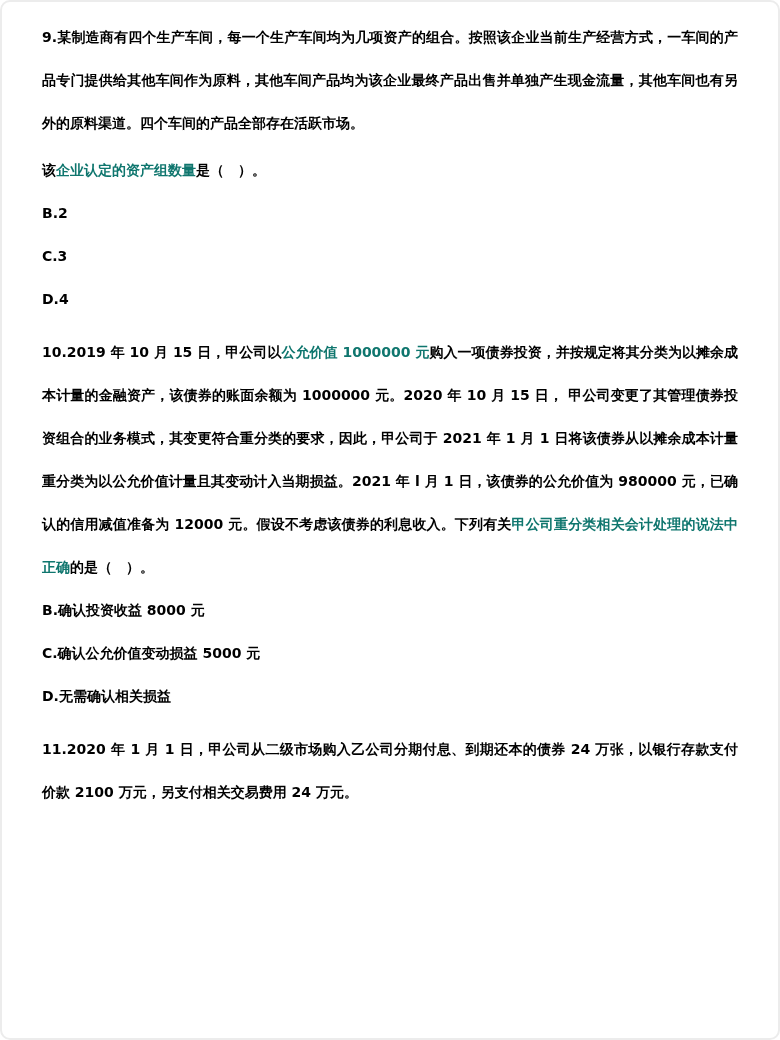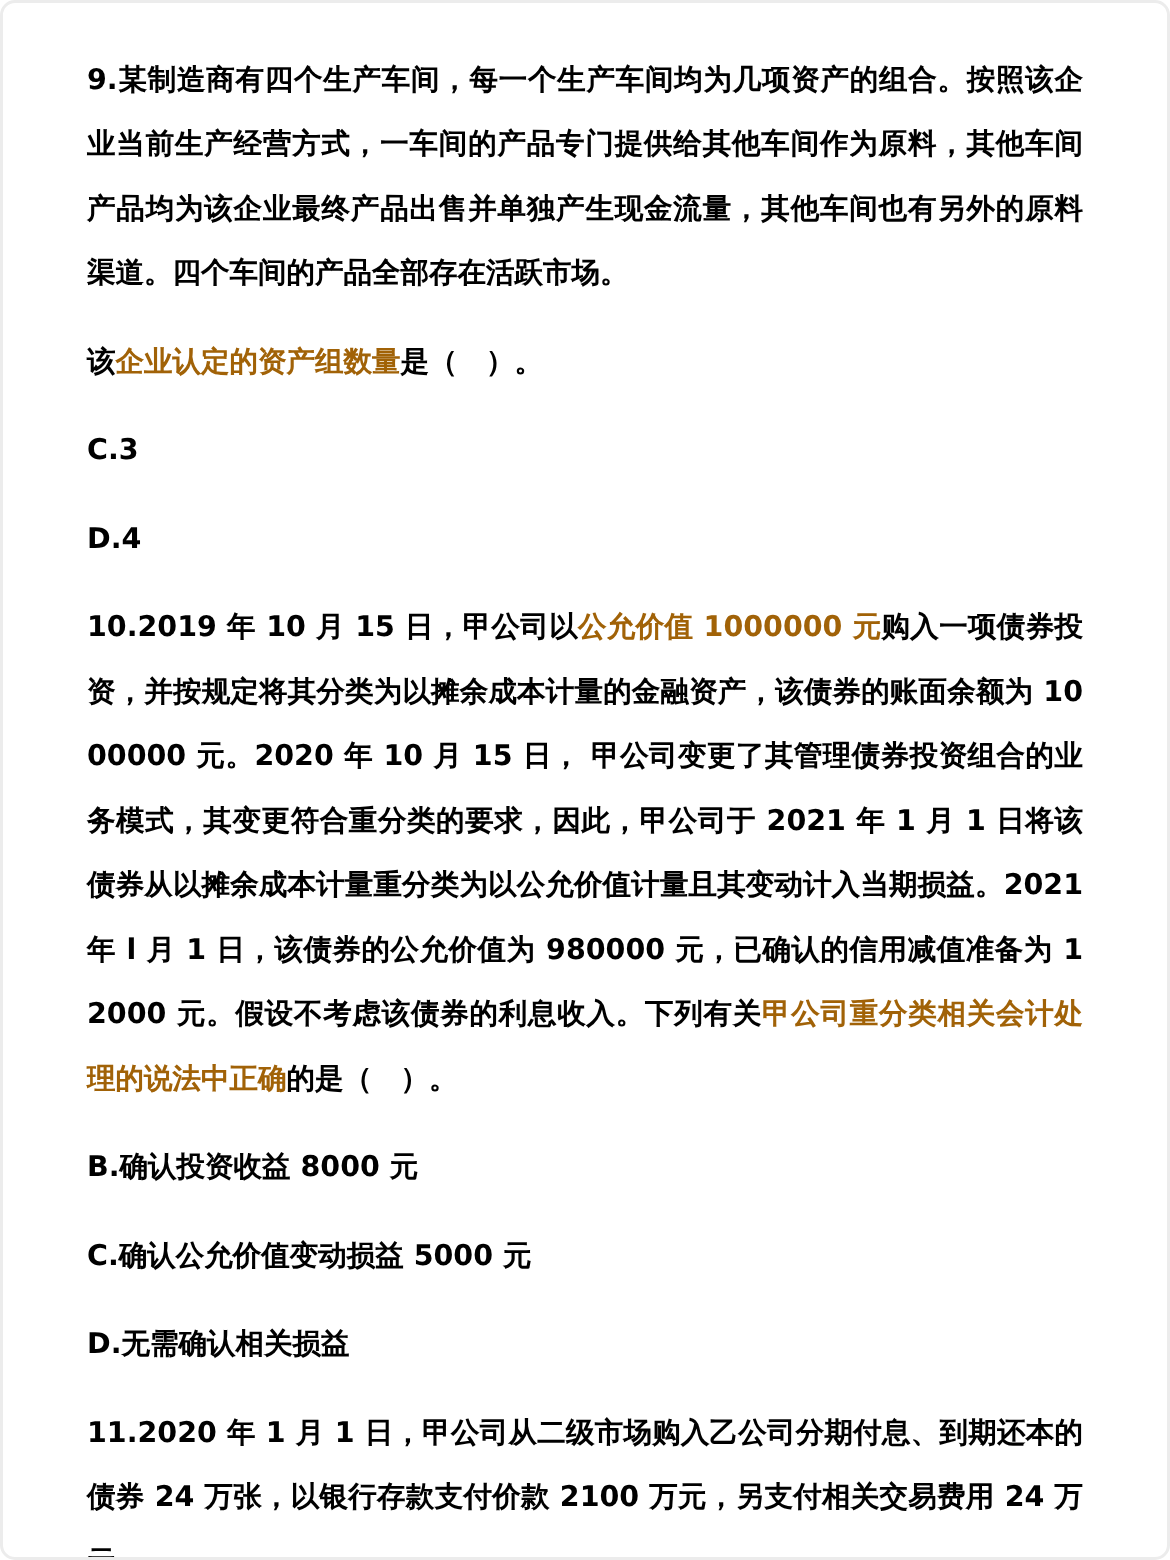--- a/index.html
+++ b/index.html
@@ -21,40 +21,41 @@
   .doc {
     box-sizing: border-box;
     width: 100%;
     height: 100%;
     padding: 14px 40px 16px 40px;
     color: #000000;
   }
   .question-block { margin: 0; }
   .question-block + .question-block { margin-top: 10px; }
   p.stem, p.option {
-    margin: 16px;
-    font-size: 19px;
+    margin: 0;
+    font-size: 14px;
     line-height: 43px;
     font-weight: 700;
     text-align: justify;
     word-break: break-all;
     color: #000000;
   }
   p.stem + p.stem { margin-top: 4px; }
   span.run { color: #000000; }
-  span.red { color: #a16207; }
+  span.red { color: #0f766e; }
 </style>
 </head>
 <body>
 
 <div class="page">
   <div class="doc">
       <div class="question-block">
         <p class="stem"><span class="run">9.某制造商有四个生产车间，每一个生产车间均为几项资产的组合。按照该企业当前生产经营方式，一车间的产品专门提供给其他车间作为原料，其他车间产品均为该企业最终产品出售并单独产生现金流量，其他车间也有另外的原料渠道。四个车间的产品全部存在活跃市场。</span></p>
         <p class="stem"><span class="run">该</span><span class="run red">企业认定的资产组数量</span><span class="run">是（　）。</span></p>
+        <p class="option">B.2</p>
         <p class="option">C.3</p>
         <p class="option">D.4</p>
       </div>
       <div class="question-block">
         <p class="stem"><span class="run">10.2019 年 10 月 15 日，甲公司以</span><span class="run red">公允价值 1000000 元</span><span class="run">购入一项债券投资，并按规定将其分类为以摊余成本计量的金融资产，该债券的账面余额为 1000000 元。2020 年 10 月 15 日，  甲公司变更了其管理债券投资组合的业务模式，其变更符合重分类的要求，因此，甲公司于 2021 年 1 月 1 日将该债券从以摊余成本计量重分类为以公允价值计量且其变动计入当期损益。2021 年 l 月 1 日，该债券的公允价值为 980000 元，已确认的信用减值准备为 12000 元。假设不考虑该债券的利息收入。下列有关</span><span class="run red">甲公司重分类相关会计处理的说法中正确</span><span class="run">的是（　）。</span></p>
         <p class="option">B.确认投资收益 8000 元</p>
         <p class="option">C.确认公允价值变动损益 5000 元</p>
         <p class="option">D.无需确认相关损益</p>
       </div>
       <div class="question-block">

